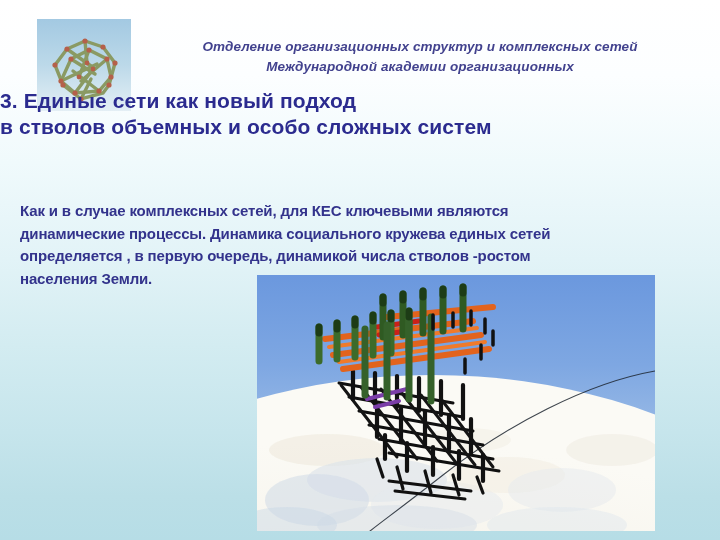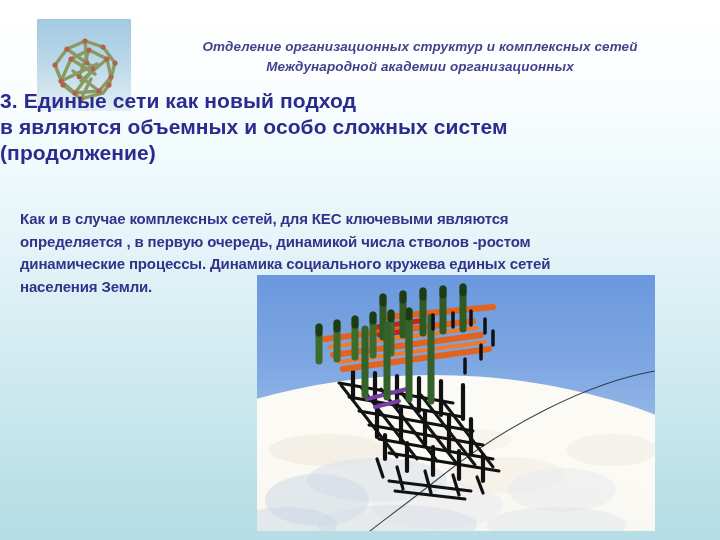--- a/index.html
+++ b/index.html
@@ -77,21 +77,20 @@
   .body-text {
     position: absolute;
     left: 20px;
     top: 200px;
     width: 660px;
     font-weight: bold;
     font-size: 15px;
     line-height: 22.5px;
     color: #33338c;
     letter-spacing: -0.15px;
-    margin-top: 8px;
   }
   .body-text .ln { display:block; white-space: nowrap; }
 
   
   .picture {
     position: absolute;
     left: 257px;
     top: 275px;
     width: 398px;
     height: 256px;
@@ -153,27 +152,26 @@
         <circle cx="56" cy="50" r="2.4"></circle>
           <circle cx="42" cy="58" r="2.4"></circle>
       </g>
     </svg>
   </div>
 
   <div class="org-line org-line-1">Отделение организационных структур и комплексных сетей</div>
   <div class="org-line org-line-2">Международной академии организационных</div>
 
   <div class="title title-l1">3. Единые сети как новый подход</div>
-  <div class="title title-l2">в являются  объемных и особо сложных систем</div>
-  <div class="title title-l3">(продолжение)</div>
+  <div class="title title-l2">в стволов  объемных и особо сложных систем</div>
 
   <div class="body-text">
     <span class="ln">Как и в случае комплексных сетей, для КЕС ключевыми являются</span>
+    <span class="ln">динамические процессы. Динамика социального кружева единых сетей</span>
     <span class="ln">определяется , в первую очередь,  динамикой числа стволов -ростом</span>
-    <span class="ln">динамические процессы. Динамика социального кружева единых сетей</span>
     <span class="ln">населения Земли.</span>
   </div>
 
   <div class="picture">
     <svg viewBox="0 0 398 256" xmlns="http://www.w3.org/2000/svg" aria-hidden="true">
       <defs>
         <linearGradient id="sky" x1="0" y1="0" x2="0" y2="1">
           <stop offset="0%" stop-color="#6b98de"></stop>
           <stop offset="35%" stop-color="#7ea7e2"></stop>
           <stop offset="70%" stop-color="#a1c0e7"></stop>

